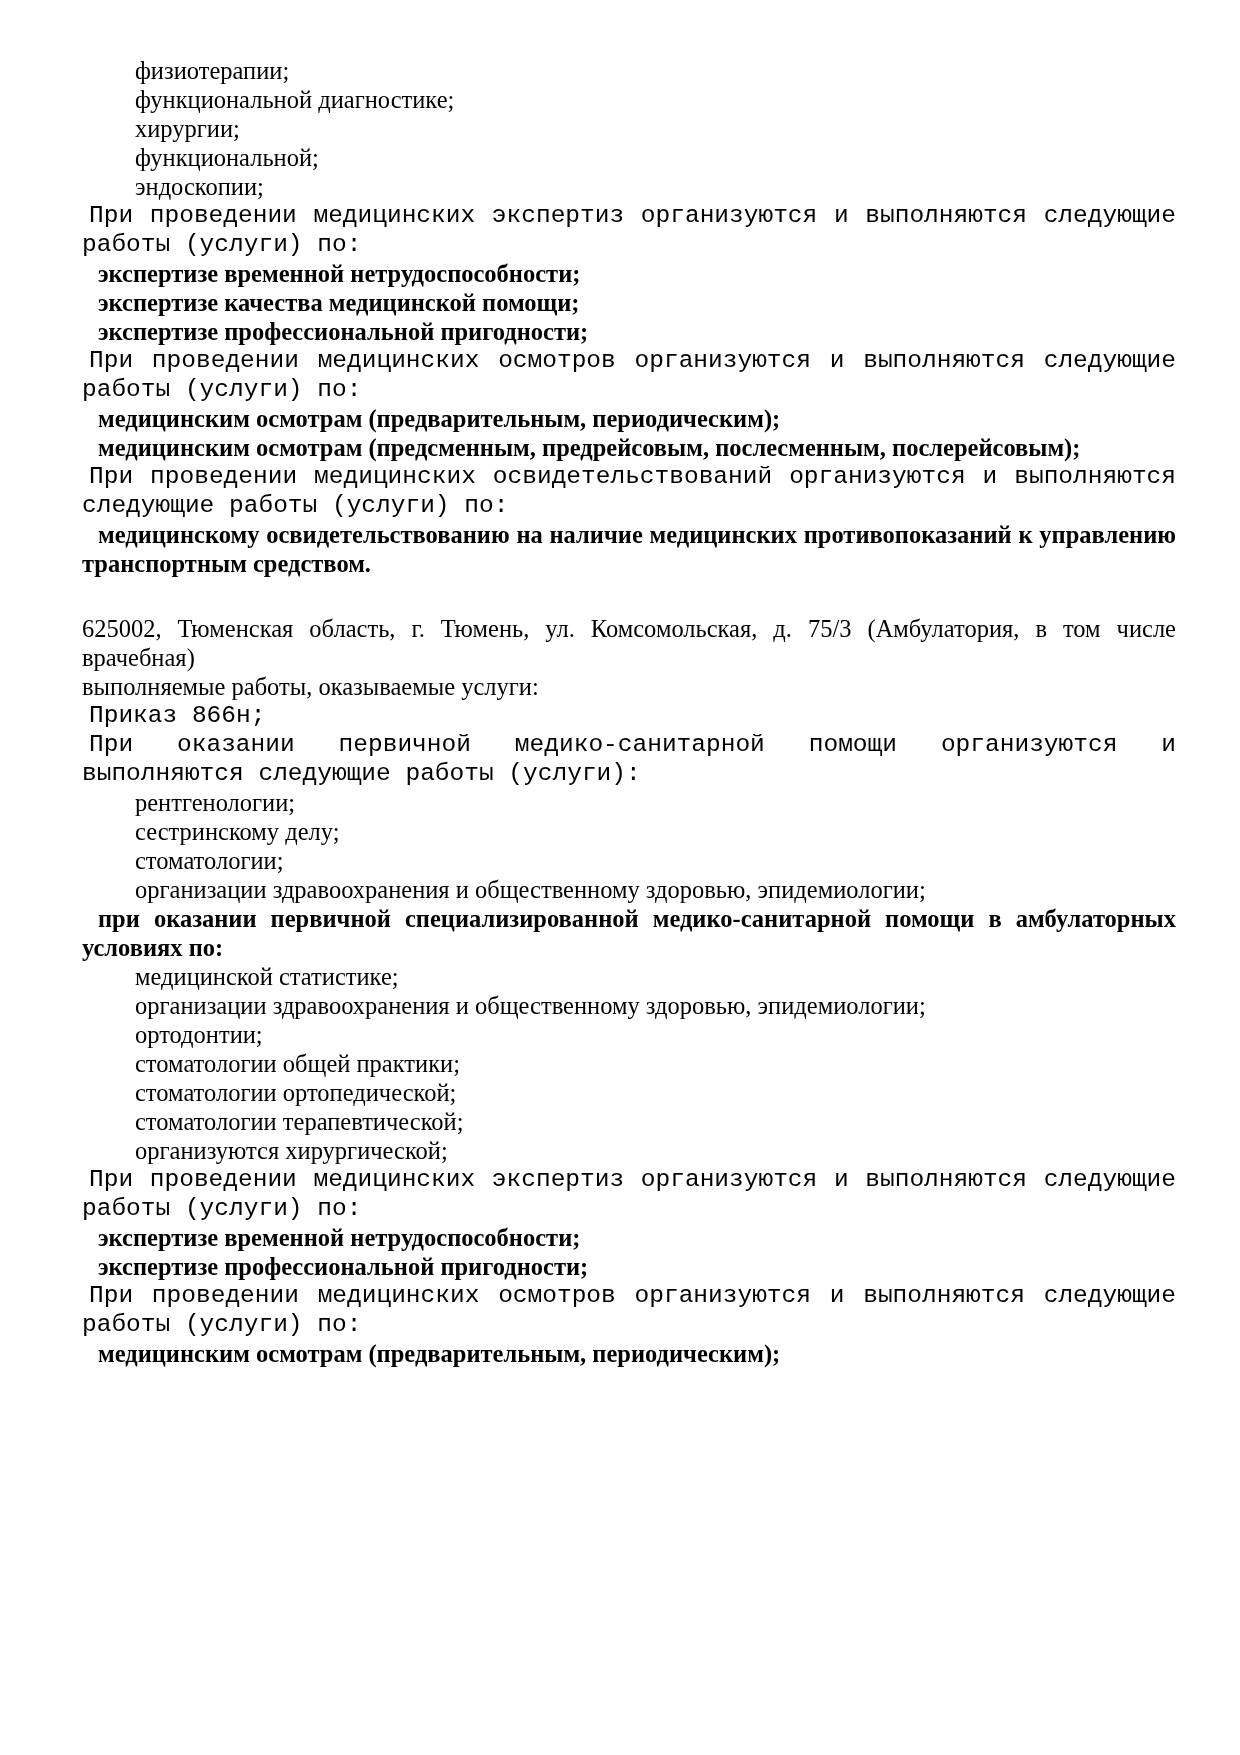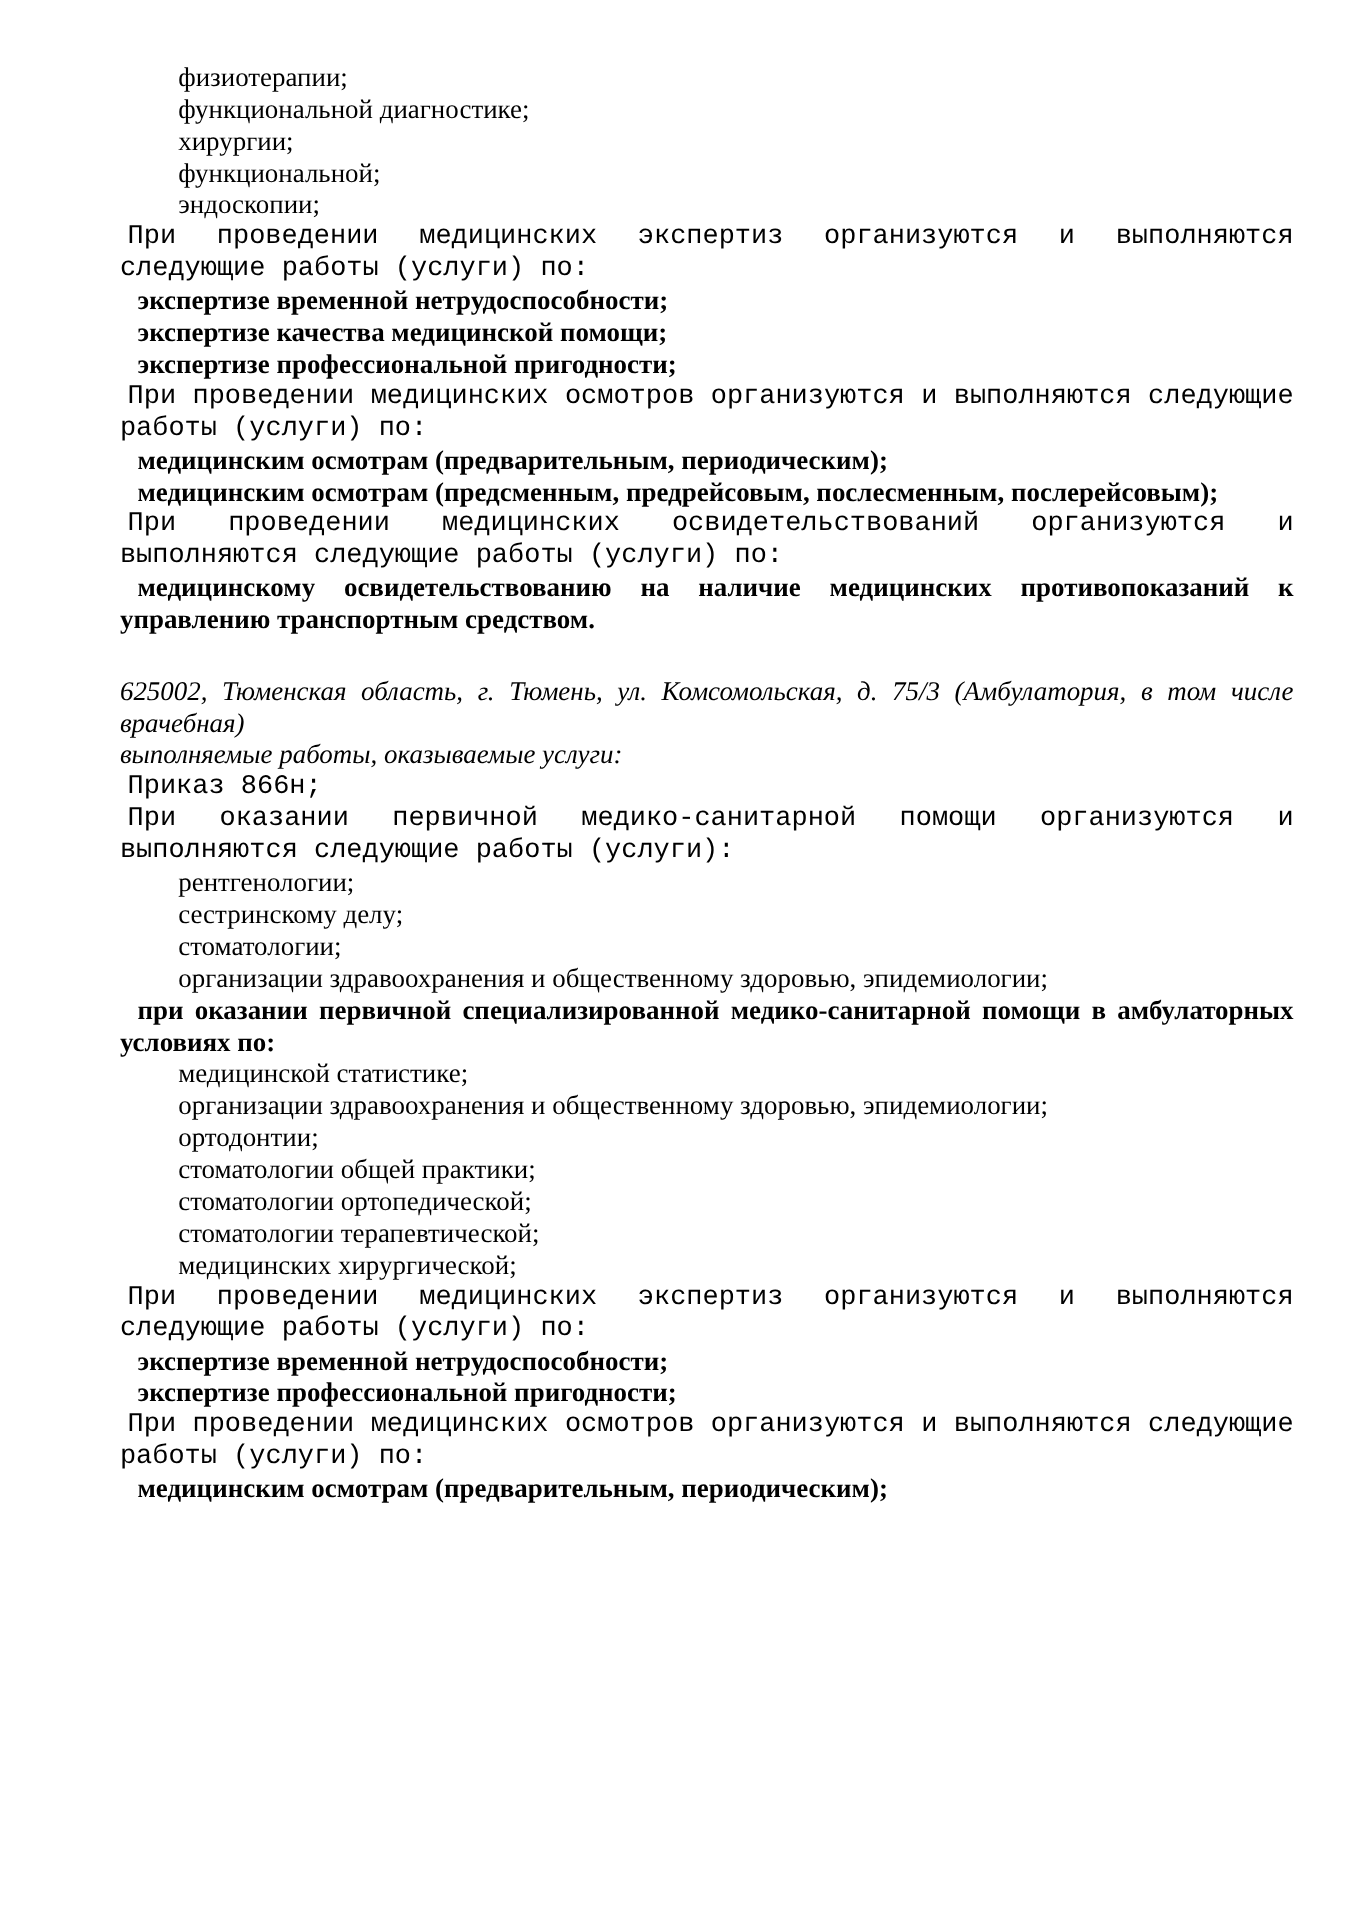--- a/index.html
+++ b/index.html
@@ -13,37 +13,37 @@
     overflow: hidden;
     font-family: "Liberation Serif", "DejaVu Serif", serif;
     font-size: 24.5px;
     line-height: 29px;
     color: #000000;
   }
   .page {
     box-sizing: border-box;
     width: 1240px;
     height: 1755px;
-    padding: 56px 64px 0 109px; 
+    padding: 56px 64px 0 82px; 
   }
   .doc-section {
     display: block;
   }
   .doc-section + .doc-section {
     margin-top: 36px; 
   }
   p.para {
     margin: 0;
     padding: 0;
     text-align: justify;
     hyphens: none;
     word-break: normal;
   }
   
-  .i0 { text-indent: 0; font-style: italic; }
+  .i0 { text-indent: 0; }
   .i1 { text-indent: 7px; font-family: Liberation Mono, monospace;  }  
   .i2 { text-indent: 16px; font-weight: bold; }  
   .i3 { text-indent: 53px; }  
 </style>
 </head>
 <body>
 
 <main class="page">
     <section class="doc-section">
       <p class="para i3">физиотерапии;</p>
@@ -70,20 +70,20 @@
       <p class="para i3">сестринскому делу;</p>
       <p class="para i3">стоматологии;</p>
       <p class="para i3">организации здравоохранения и общественному здоровью, эпидемиологии;</p>
       <p class="para i2">при оказании первичной специализированной медико-санитарной помощи в амбулаторных условиях по:</p>
       <p class="para i3">медицинской статистике;</p>
       <p class="para i3">организации здравоохранения и общественному здоровью, эпидемиологии;</p>
       <p class="para i3">ортодонтии;</p>
       <p class="para i3">стоматологии общей практики;</p>
       <p class="para i3">стоматологии ортопедической;</p>
       <p class="para i3">стоматологии терапевтической;</p>
-      <p class="para i3">медицинских хирургической;</p>
+      <p class="para i3">организуются хирургической;</p>
       <p class="para i1">При проведении медицинских экспертиз организуются и выполняются следующие работы (услуги) по:</p>
       <p class="para i2">экспертизе временной нетрудоспособности;</p>
       <p class="para i2">экспертизе профессиональной пригодности;</p>
       <p class="para i1">При проведении медицинских осмотров организуются и выполняются следующие работы (услуги) по:</p>
       <p class="para i2">медицинским осмотрам (предварительным, периодическим);</p>
     </section>
   </main>
 
 </body></html>

